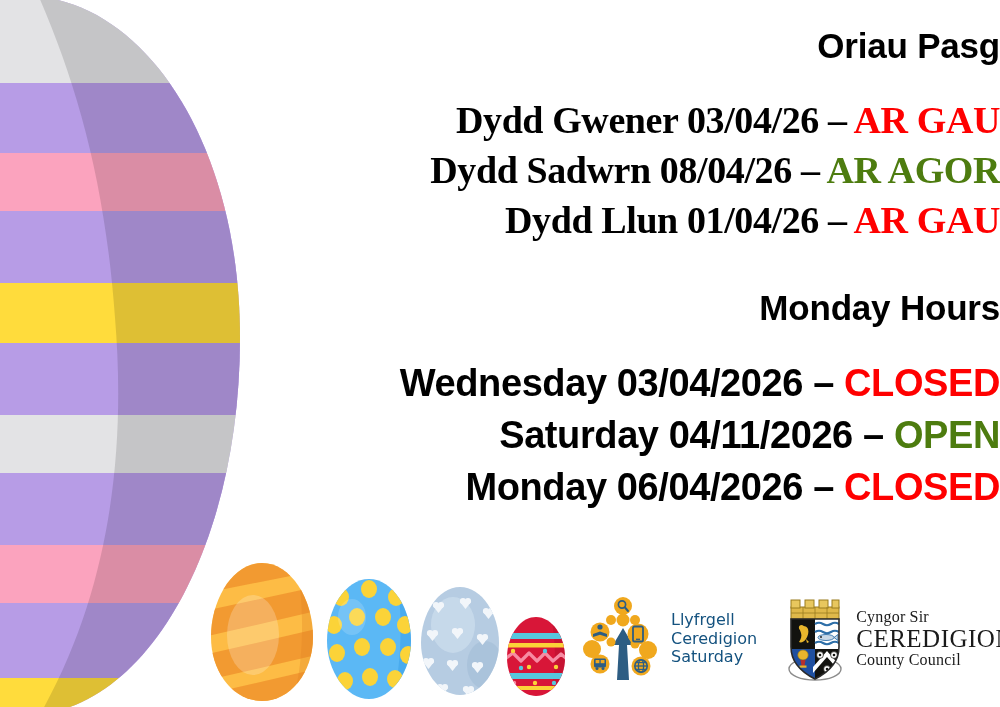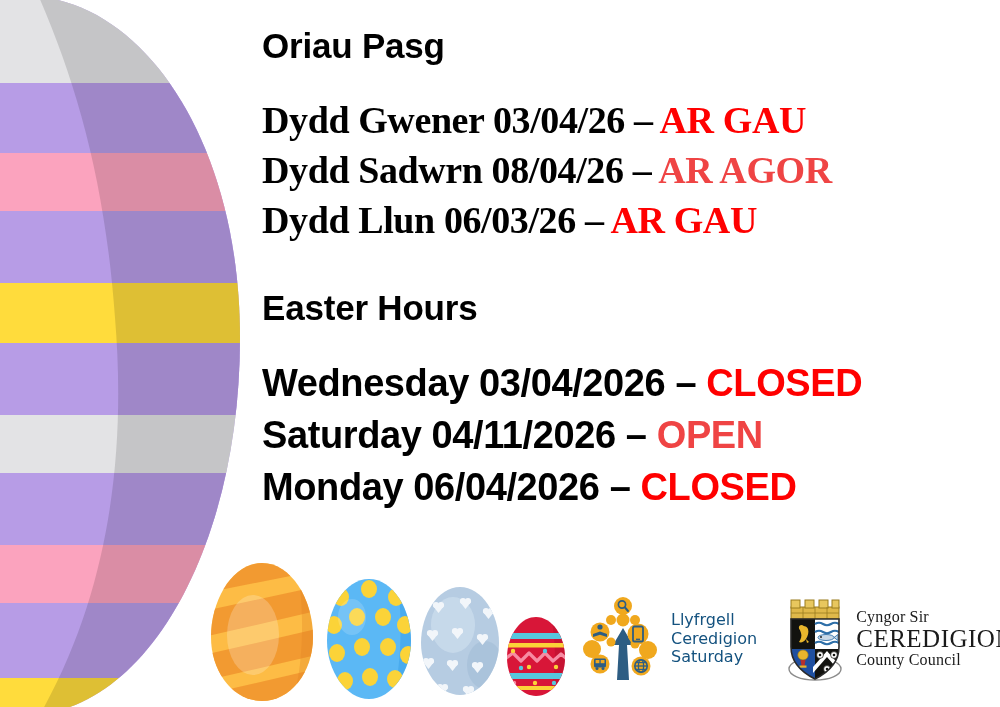--- a/index.html
+++ b/index.html
@@ -30,21 +30,21 @@
   }
   .big-egg-wrap svg { display: block; width: 100%; height: 100%; }
 
   
   .content {
     position: absolute;
     left: 262px;
     top: 0;
     width: 738px;
     height: 560px;
-    text-align: left;
+    text-align: right;
   }
   .heading {
     font-size: 35px;
     font-weight: bold;
     color: #000000;
     letter-spacing: -0.2px;
   }
   #welsh-heading { margin-top: 26px; }
   #english-heading { margin-top: 46px; }
 
@@ -54,21 +54,21 @@
     color: #000000;
     white-space: nowrap;
     letter-spacing: -0.4px;
   }
   .welsh-lines { margin-top: 32px; font-family: Liberation Serif, serif; }
   .welsh-lines .line + .line { margin-top: 6px; }
   .english-lines { margin-top: 34px; }
   .english-lines .line + .line { margin-top: 9px; }
 
   .status-closed { color: #FF0000; }
-  .status-open   { color: #ef4444; margin-top: 27px; }
+  .status-open   { color: #4d7c0f; margin-top: 27px; }
 
   
   .egg-row {
     position: absolute;
     left: 205px;
     bottom: 0;
     width: 370px;
     height: 152px;
     pointer-events: none;
   }
@@ -150,25 +150,25 @@
     <div class="heading" id="welsh-heading">Oriau Pasg</div>
 
     <div class="welsh-lines">
       <div class="line">
         <span>Dydd Gwener 03/04/26 – </span><span class="status-closed">AR GAU</span>
       </div>
       <div class="line">
         <span>Dydd Sadwrn 08/04/26 – </span><span class="status-open">AR AGOR</span>
       </div>
       <div class="line">
-        <span>Dydd Llun 06/03/26 – </span><span class="status-closed">AR GAU</span>
+        <span>Dydd Llun 01/04/26 – </span><span class="status-closed">AR GAU</span>
       </div>
     </div>
 
-    <div class="heading" id="english-heading">Easter Hours</div>
+    <div class="heading" id="english-heading">Monday Hours</div>
 
     <div class="english-lines">
       <div class="line">
         <span>Wednesday 03/04/2026 – </span><span class="status-closed">CLOSED</span>
       </div>
       <div class="line">
         <span>Saturday 04/11/2026 – </span><span class="status-open">OPEN</span>
       </div>
       <div class="line">
         <span>Monday 06/04/2026 – </span><span class="status-closed">CLOSED</span>

